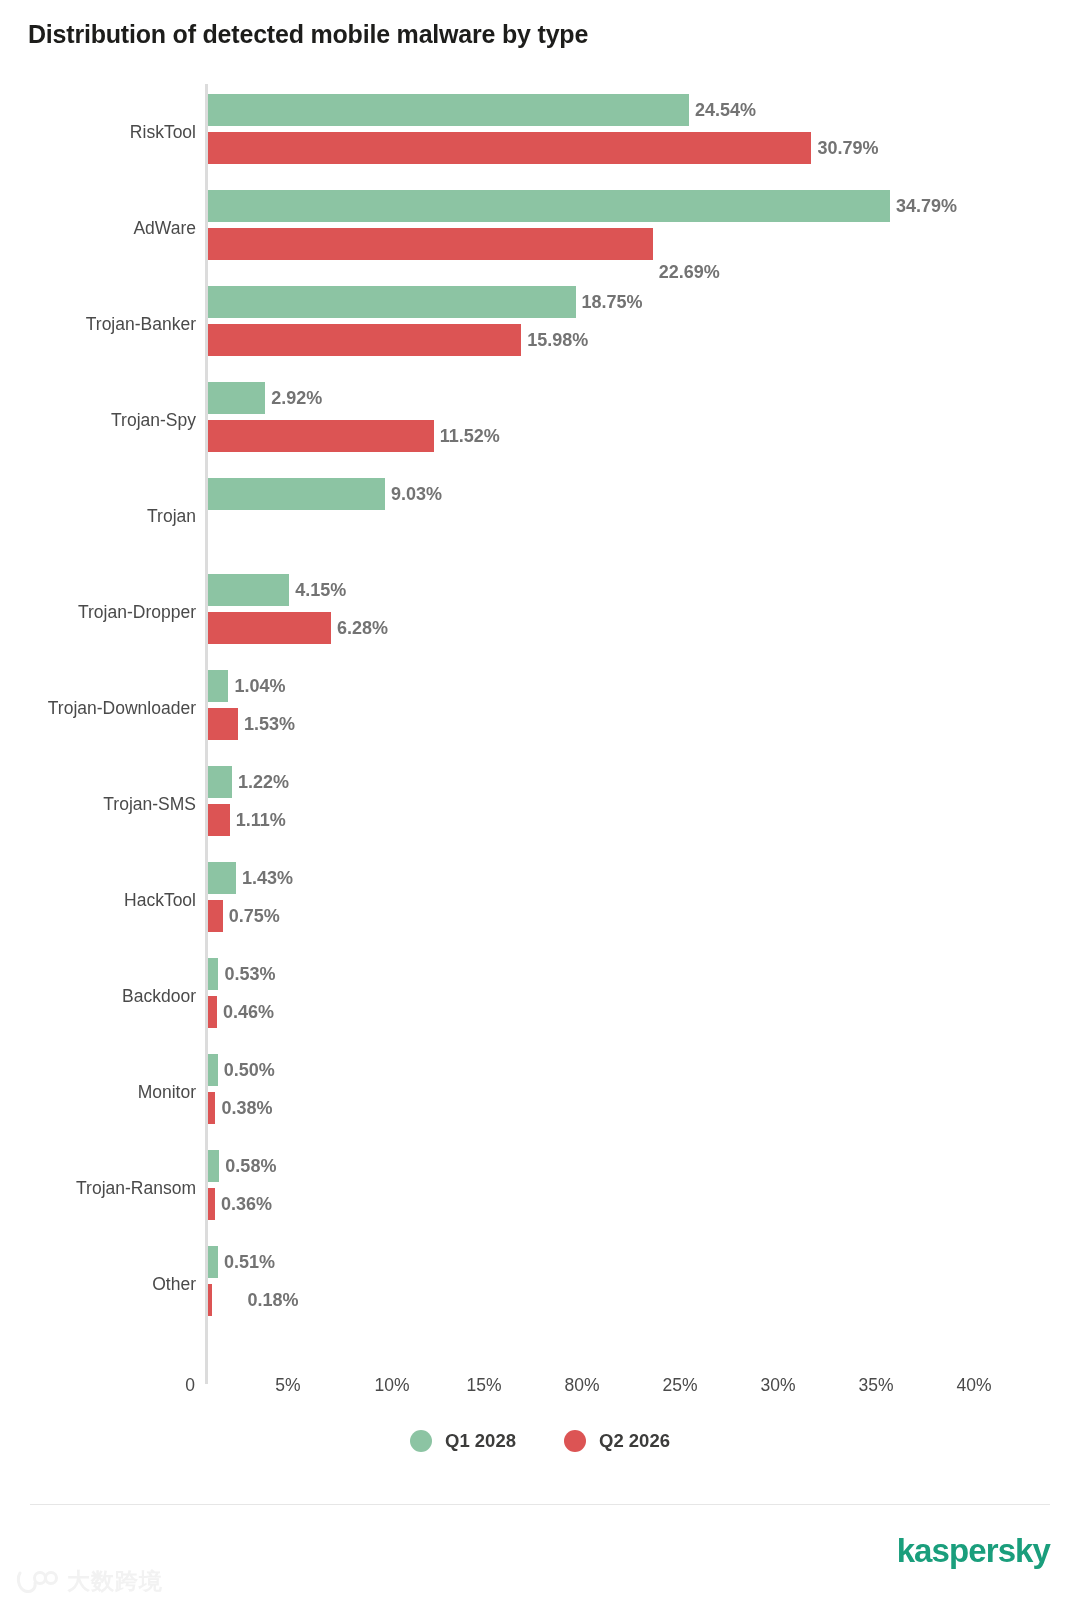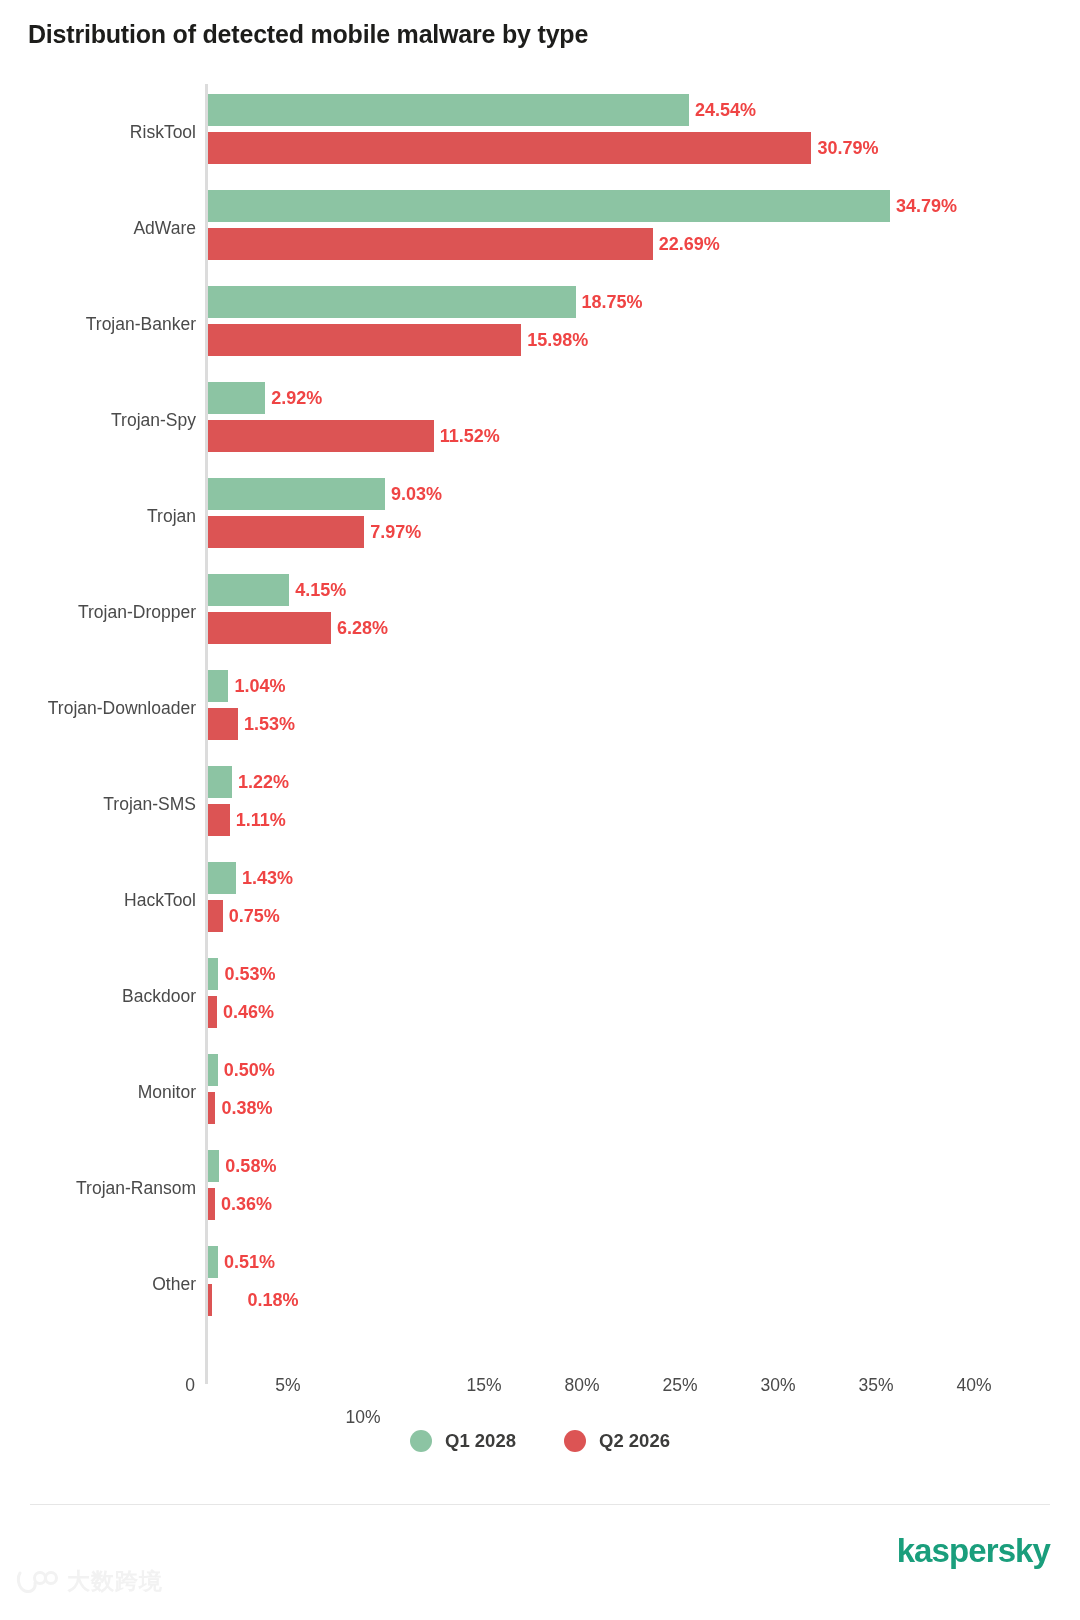--- a/index.html
+++ b/index.html
@@ -79,21 +79,21 @@
     border-radius: 0;
   }
   .bar.q1 { background: #8cc4a3; }
   .bar.q2 { background: #dc5454; }
   .bar-value {
     position: absolute;
     top: 50%;
     transform: translateY(-50%);
     font-size: 18px;
     font-weight: bold;
-    color: #ef4444;
+    color: #737373;
     white-space: nowrap;
     margin-left: 6px;
   }
 
   
   .xaxis {
     position: absolute;
     left: 0;
     top: 1375px;
     width: 1080px;
@@ -201,21 +201,21 @@
           </div>
         </div>
         <div class="cat-row">
           <div class="cat-label">AdWare</div>
           <div class="bar-wrap q1">
             <div class="bar q1" style="width: 681.884px; background: rgb(140, 196, 163);"></div>
             <span class="bar-value" style="left: 681.884px;">34.79%</span>
           </div>
           <div class="bar-wrap q2">
             <div class="bar q2" style="width: 444.724px; background: rgb(220, 84, 84);"></div>
-            <span class="bar-value" style="left: 444.724px;">22.69%</span>
+            <span class="bar-value" style="left: 444.724px; margin-top: 28px;">22.69%</span>
           </div>
         </div>
         <div class="cat-row">
           <div class="cat-label">Trojan-Banker</div>
           <div class="bar-wrap q1">
             <div class="bar q1" style="width: 367.5px; background: rgb(140, 196, 163);"></div>
             <span class="bar-value" style="left: 367.5px;">18.75%</span>
           </div>
           <div class="bar-wrap q2">
             <div class="bar q2" style="width: 313.208px; background: rgb(220, 84, 84);"></div>
@@ -231,24 +231,20 @@
           <div class="bar-wrap q2">
             <div class="bar q2" style="width: 225.792px; background: rgb(220, 84, 84);"></div>
             <span class="bar-value" style="left: 225.792px;">11.52%</span>
           </div>
         </div>
         <div class="cat-row">
           <div class="cat-label">Trojan</div>
           <div class="bar-wrap q1">
             <div class="bar q1" style="width: 176.988px; background: rgb(140, 196, 163);"></div>
             <span class="bar-value" style="left: 176.988px;">9.03%</span>
-          </div>
-          <div class="bar-wrap q2">
-            <div class="bar q2" style="width: 156.212px; background: rgb(220, 84, 84);"></div>
-            <span class="bar-value" style="left: 156.212px;">7.97%</span>
           </div>
         </div>
         <div class="cat-row">
           <div class="cat-label">Trojan-Dropper</div>
           <div class="bar-wrap q1">
             <div class="bar q1" style="width: 81.34px; background: rgb(140, 196, 163);"></div>
             <span class="bar-value" style="left: 81.34px;">4.15%</span>
           </div>
           <div class="bar-wrap q2">
             <div class="bar q2" style="width: 123.088px; background: rgb(220, 84, 84);"></div>
@@ -331,21 +327,21 @@
             <div class="bar q2" style="width: 3.528px; background: rgb(220, 84, 84);"></div>
             <span class="bar-value" style="left: 3.528px; padding-left: 30px;">0.18%</span>
           </div>
         </div>
       </div>
   </div>
 
   <div class="xaxis" id="xaxis">
       <span class="xtick" style="left: 190px;">0</span>
       <span class="xtick" style="left: 288px;">5%</span>
-      <span class="xtick" style="left: 363px; margin-top: 32px;">10%</span>
+      <span class="xtick" style="left: 392px;">10%</span>
       <span class="xtick" style="left: 484px;">15%</span>
       <span class="xtick" style="left: 582px;">80%</span>
       <span class="xtick" style="left: 680px;">25%</span>
       <span class="xtick" style="left: 778px;">30%</span>
       <span class="xtick" style="left: 876px;">35%</span>
       <span class="xtick" style="left: 974px;">40%</span>
     </div>
 
   <div class="legend" id="legend">
       <div class="legend-item">

